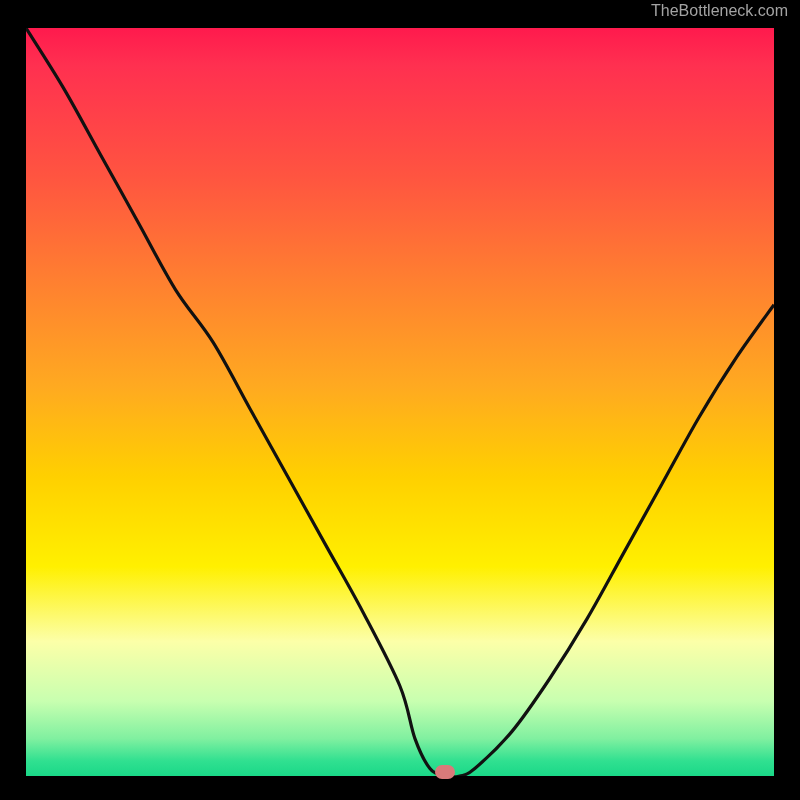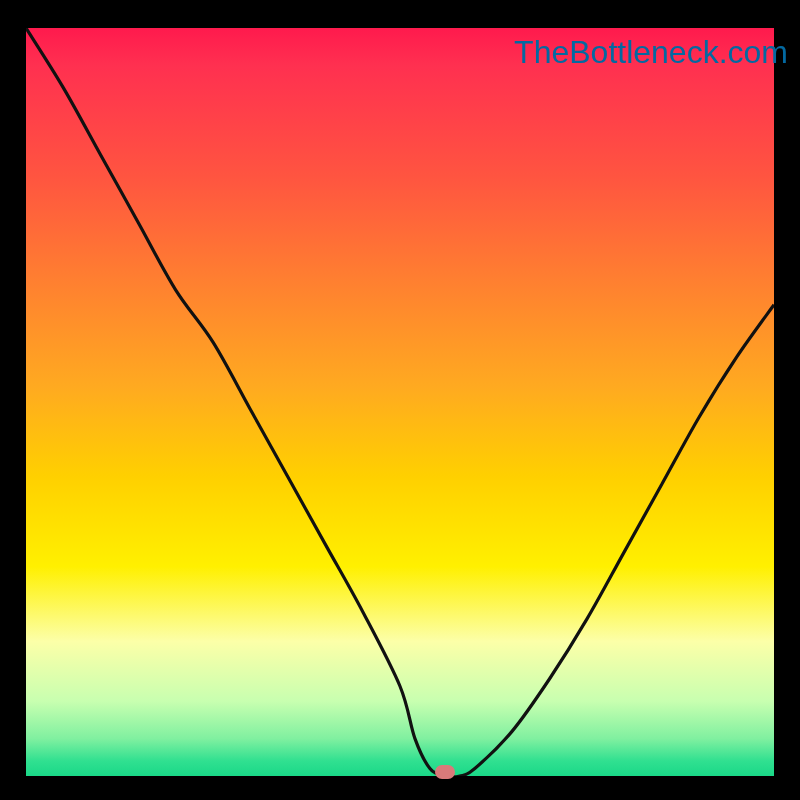--- a/index.html
+++ b/index.html
@@ -14,25 +14,24 @@
   .container {
     position: relative;
     width: 800px;
     height: 800px;
     background: #000;
   }
   .watermark {
     position: absolute;
     top: 2px;
     right: 12px;
-    color: #0369a1;
-    font-size: 32px;
+    color: #a3a3a3;
+    font-size: 16px;
     font-weight: 500;
     z-index: 10;
-    margin-top: 32px;
   }
   .plot-area {
     position: absolute;
     left: 26px;
     top: 28px;
     width: 748px;
     height: 748px;
   }
   .gradient-bg {
     position: absolute;

